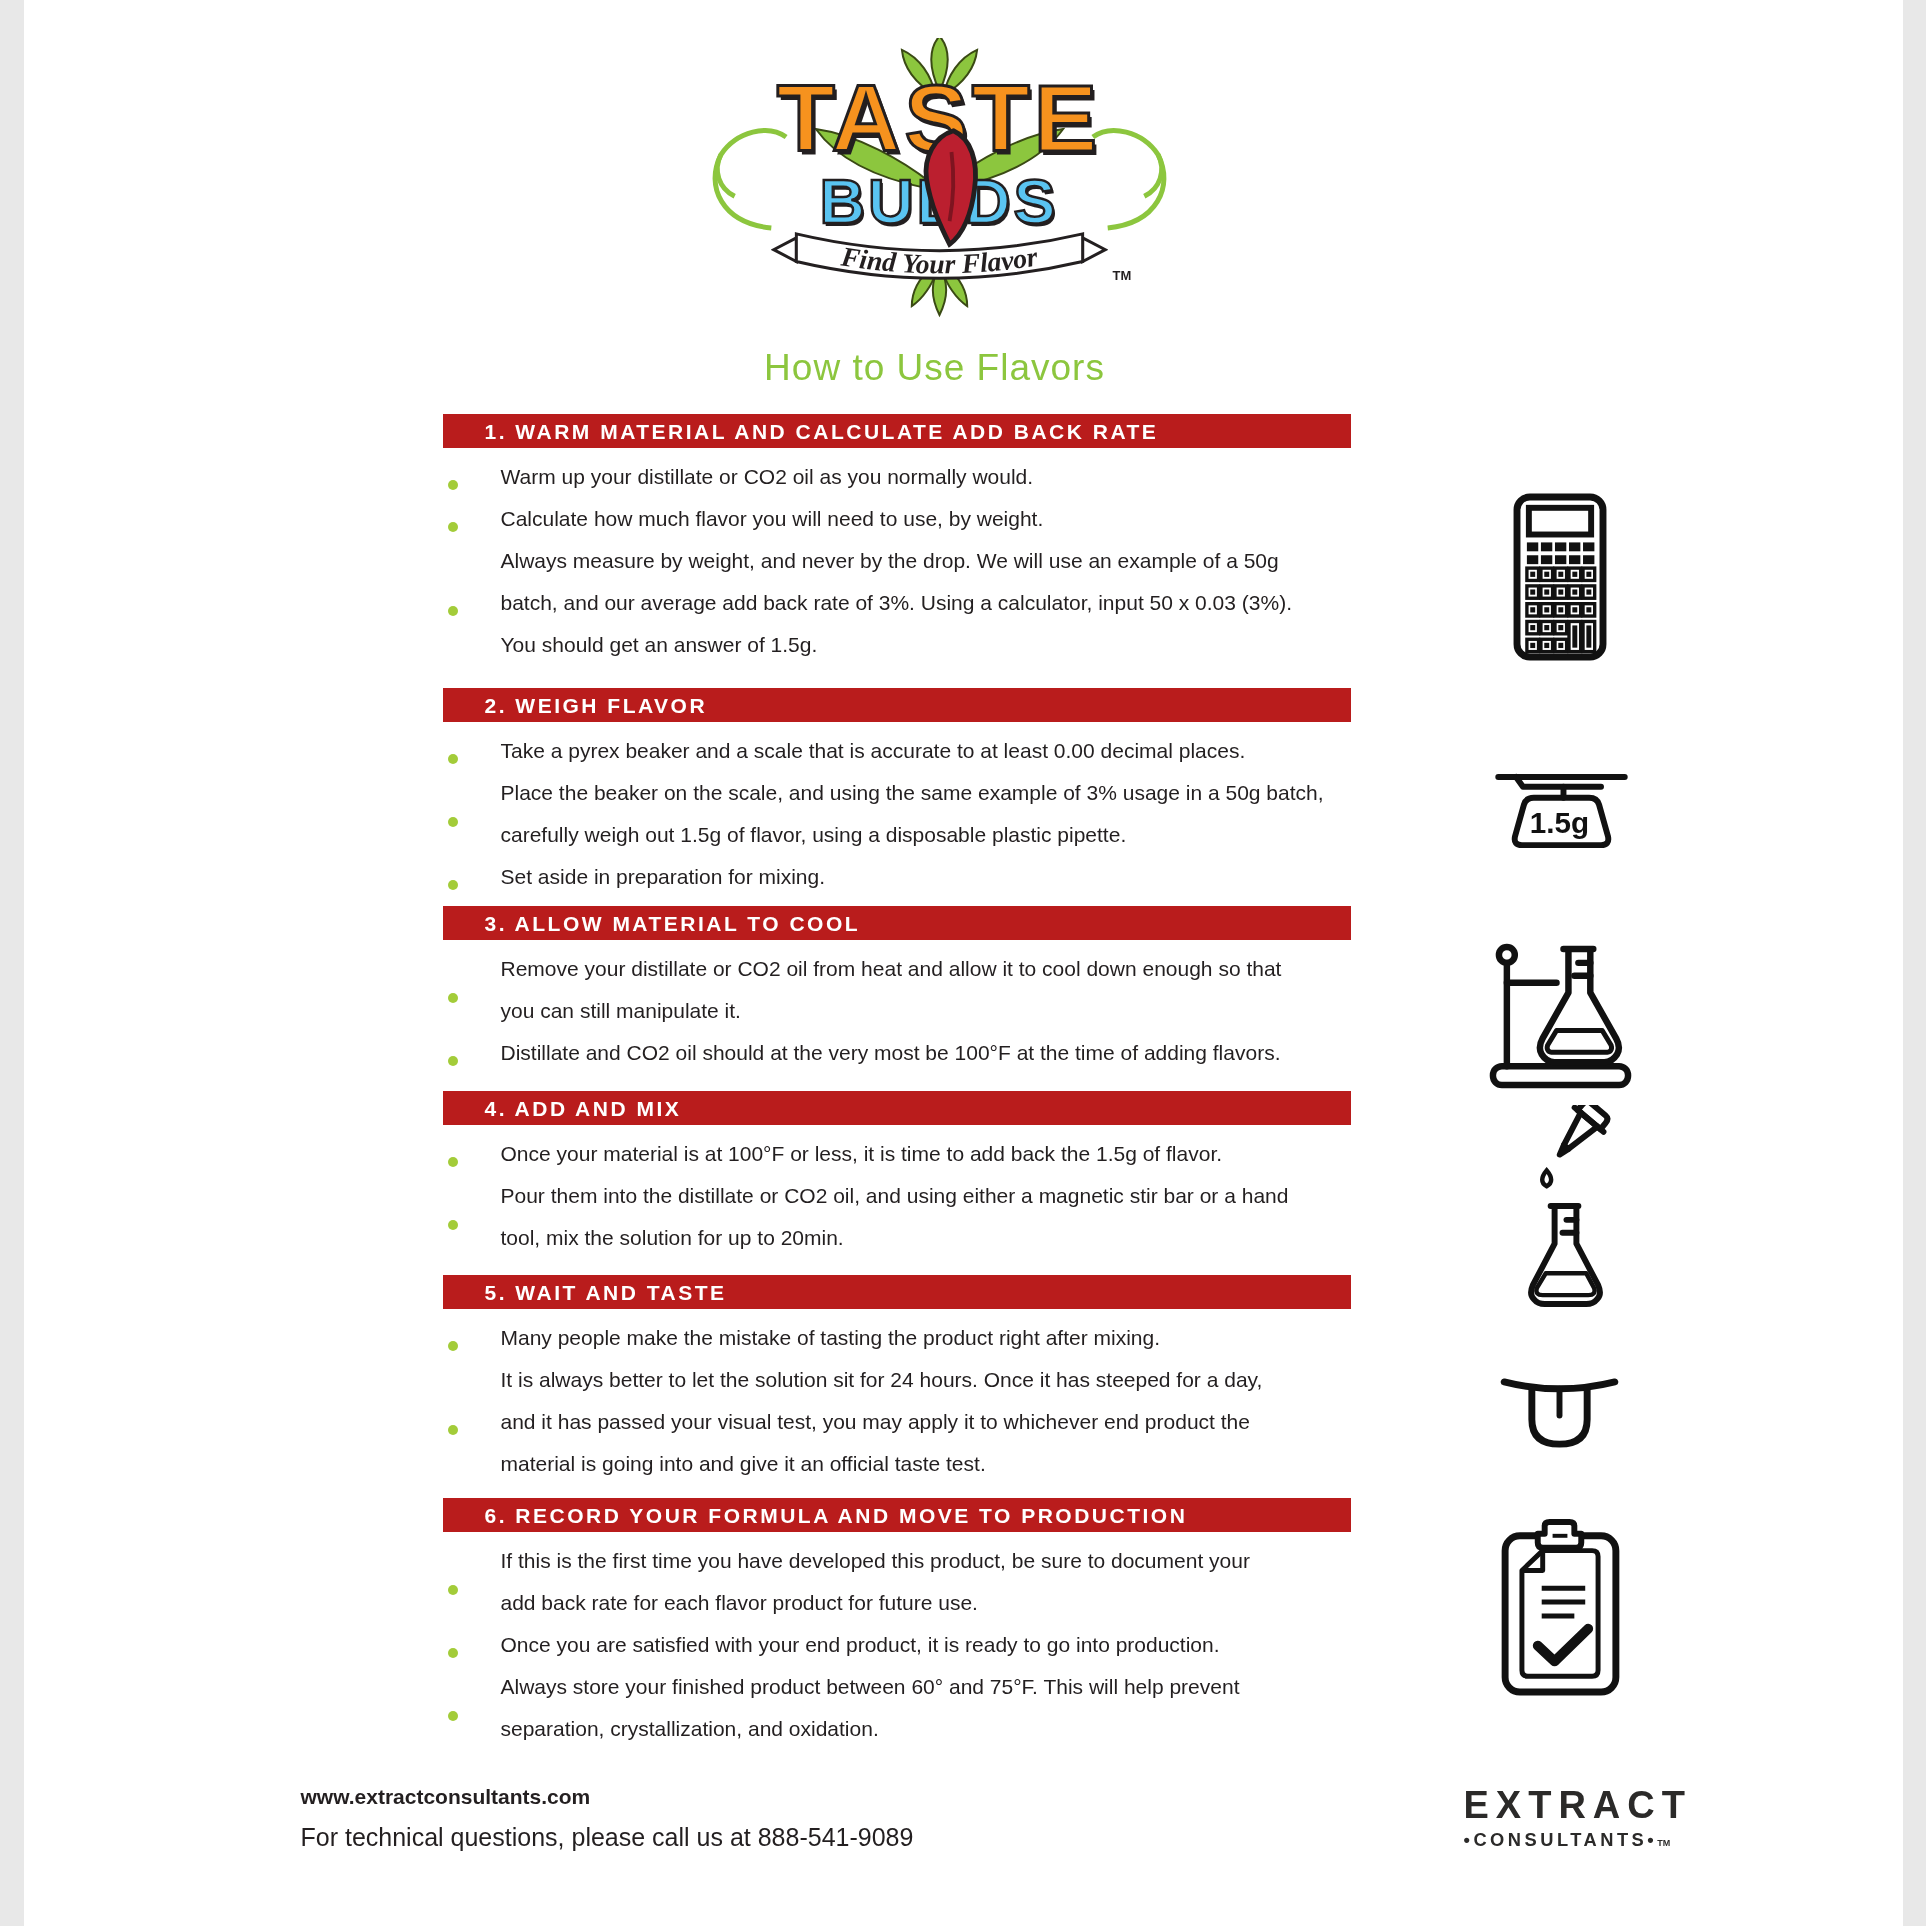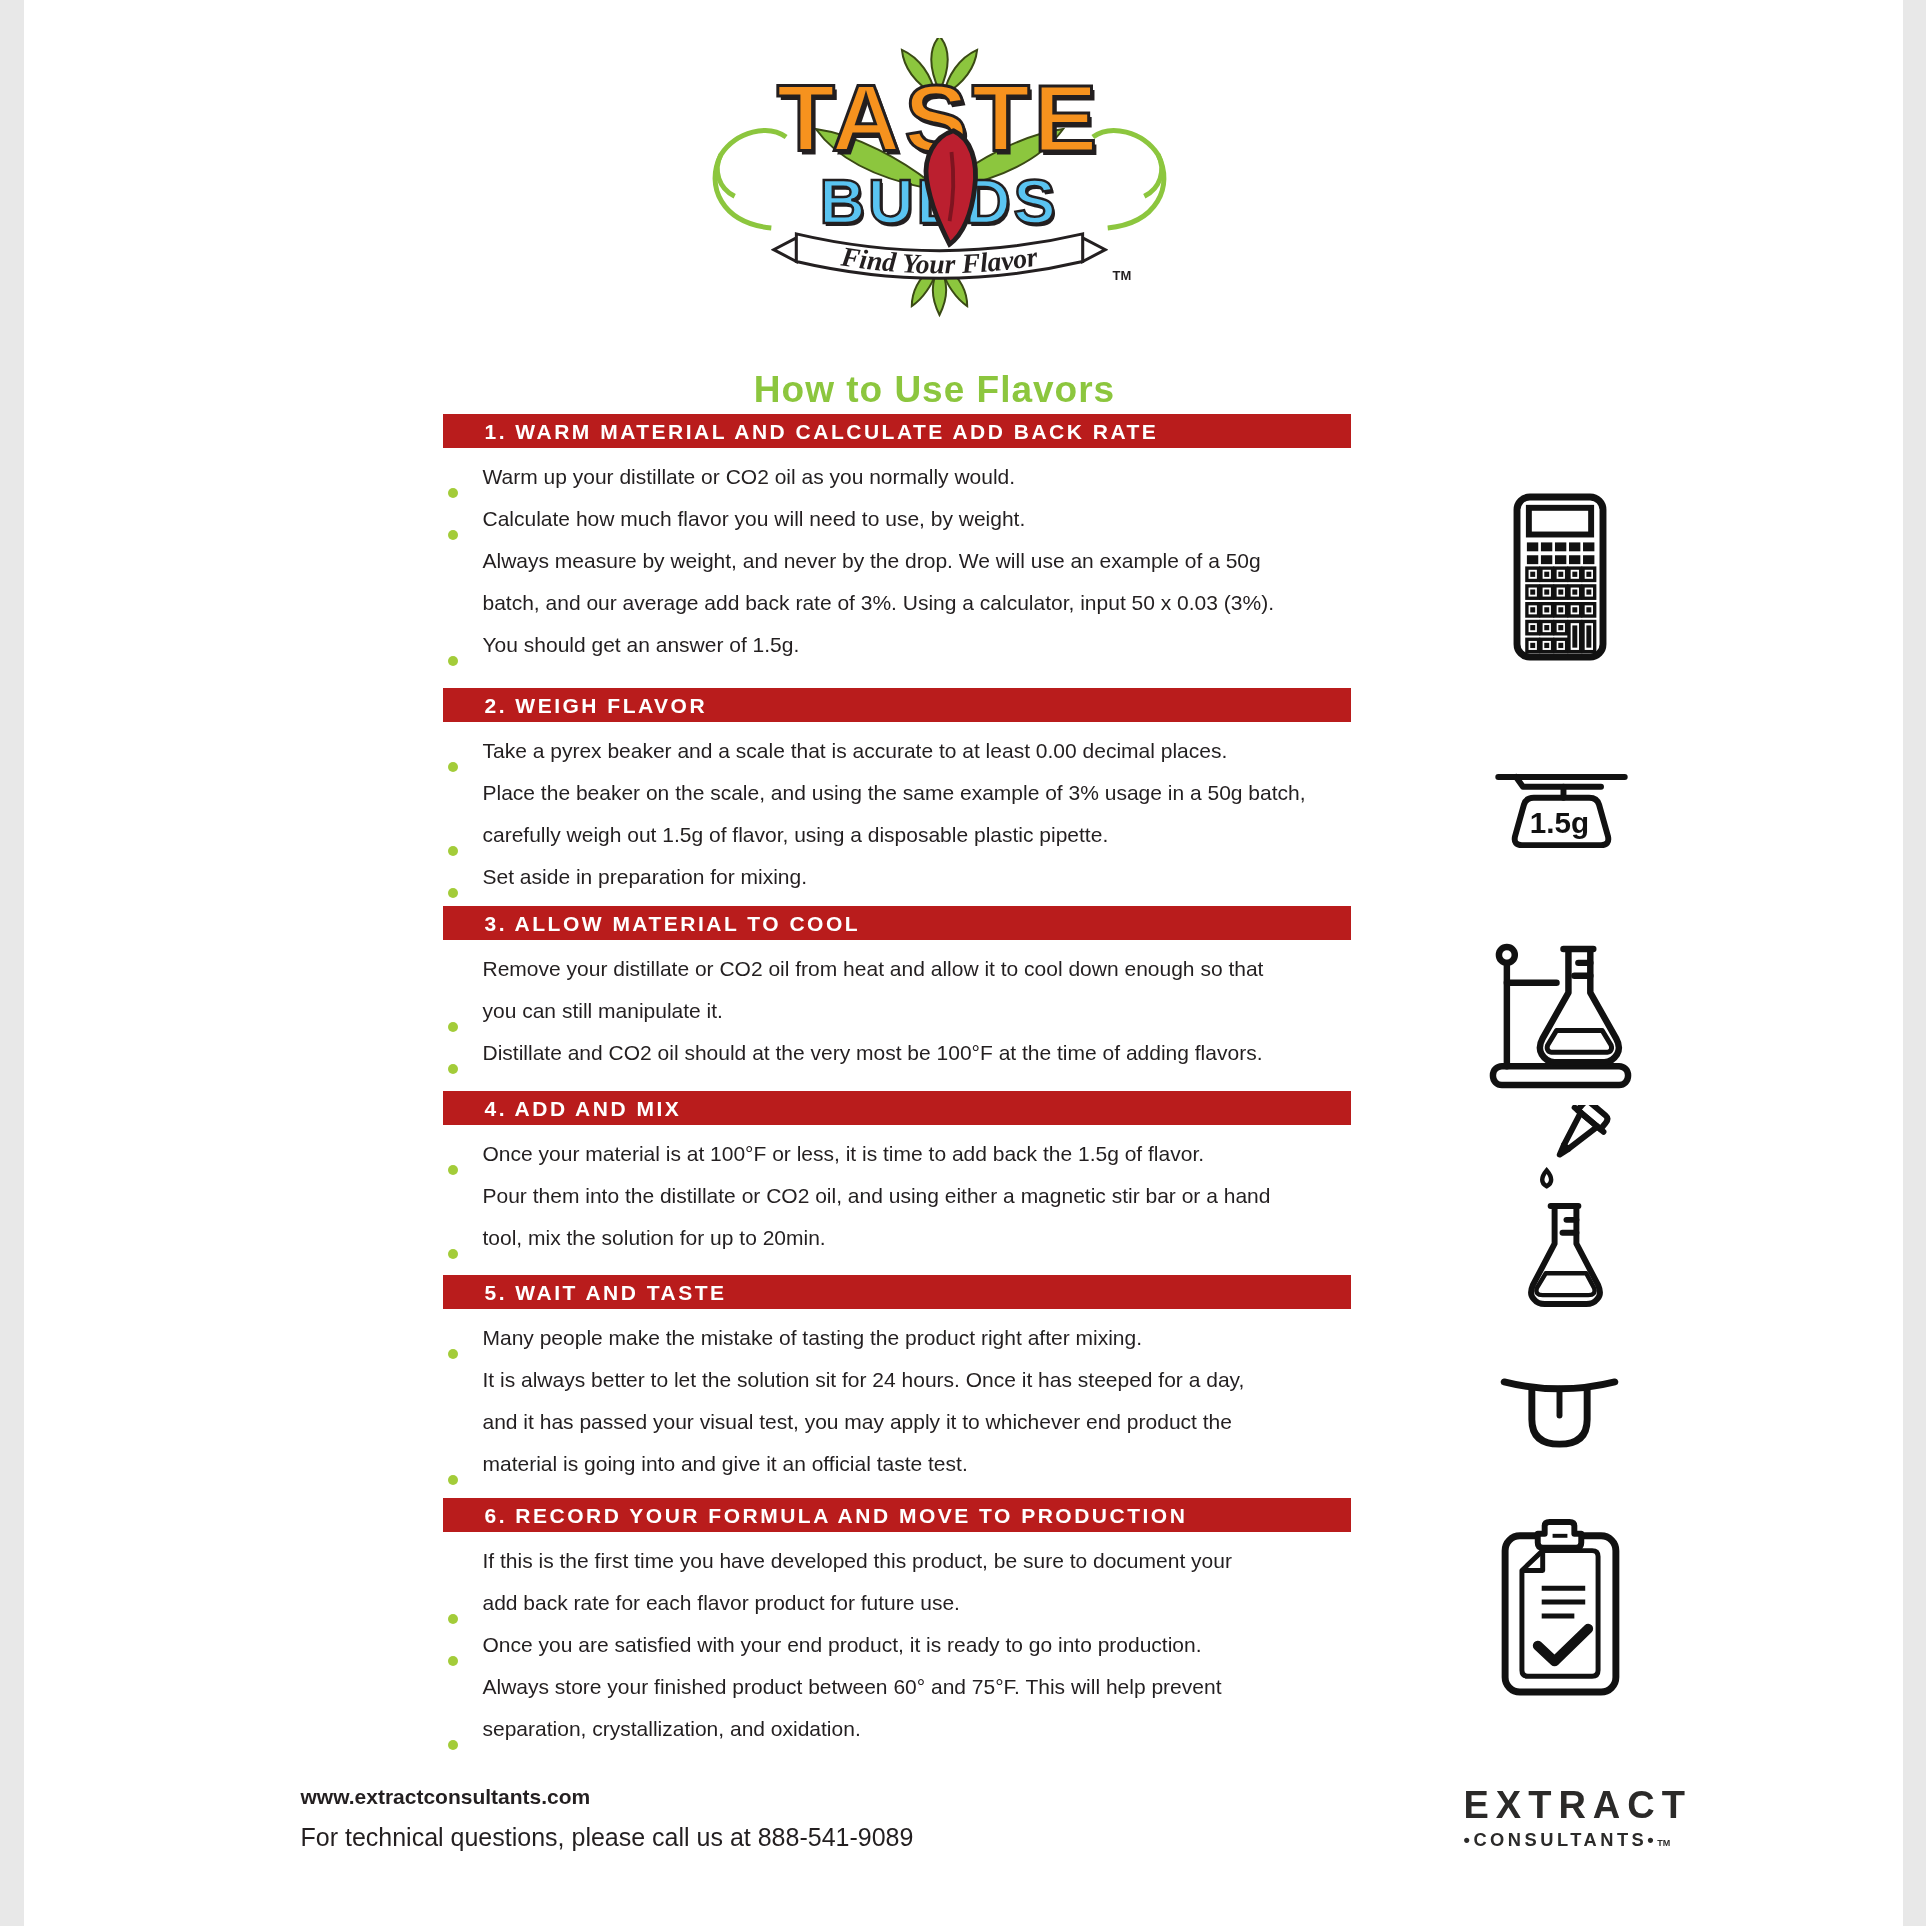--- a/index.html
+++ b/index.html
@@ -30,35 +30,34 @@
     text-shadow: 2px 3px 0 #231f20;
   }
   .logo-tongue { position:absolute; left:236px; top:87px; width:77px; height:125px; z-index:5; }
   .logo-banner { position:absolute; left:94px; top:186px; width:337px; height:77px; z-index:6; }
   .logo-banner text { font-family:"Liberation Serif", serif; font-style:italic; font-weight:bold; font-size:28px; fill:#231f20; }
   .logo-tm { position:absolute; left:436px; top:230px; font-size:13px; font-weight:bold; z-index:7; color:#231f20; }
 
   
   .title {
     position:absolute; left:327px; top:347px; width:1168px;
-    text-align:center; font-size:37px; font-weight:bold; letter-spacing:1px;
+    text-align:center; font-size:37px; font-weight:normal; letter-spacing:1px;
     color:#8cc63e;
-    margin-top:22px;
   }
 
   
   .section { position:absolute; left:419px; width:908px; }
   .s0{top:414px} .s1{top:688px} .s2{top:906px} .s3{top:1091px} .s4{top:1275px} .s5{top:1498px}
   .bar {
     height:34px; background:#b91c1c; color:#ffffff;
     font-weight:bold; font-size:21px; letter-spacing:2.5px;
     line-height:35px; padding-left:42px; white-space:nowrap;
   }
   .bullets { list-style:none; padding-top:8px; }
-  .bullets li { display:flex; align-items:flex-end; }
+  .bullets li { display:flex; align-items:center;gap:18px; }
   .dot { width:10px; height:10px; border-radius:50%; background:#a3cc39; margin:16px 25px 0 5px; flex:none; }
   .btxt { font-size:21px; line-height:42px; color:#231f20; }
 
   
   .ic { position:absolute; }
   .ic svg { display:block; }
   .ic-calc     { left:1488px; top:493px; }
   .ic-scale    { left:1468px; top:771px; }
   .ic-flask    { left:1463px; top:943px; }
   .ic-dropper  { left:1487px; top:1105px; }

